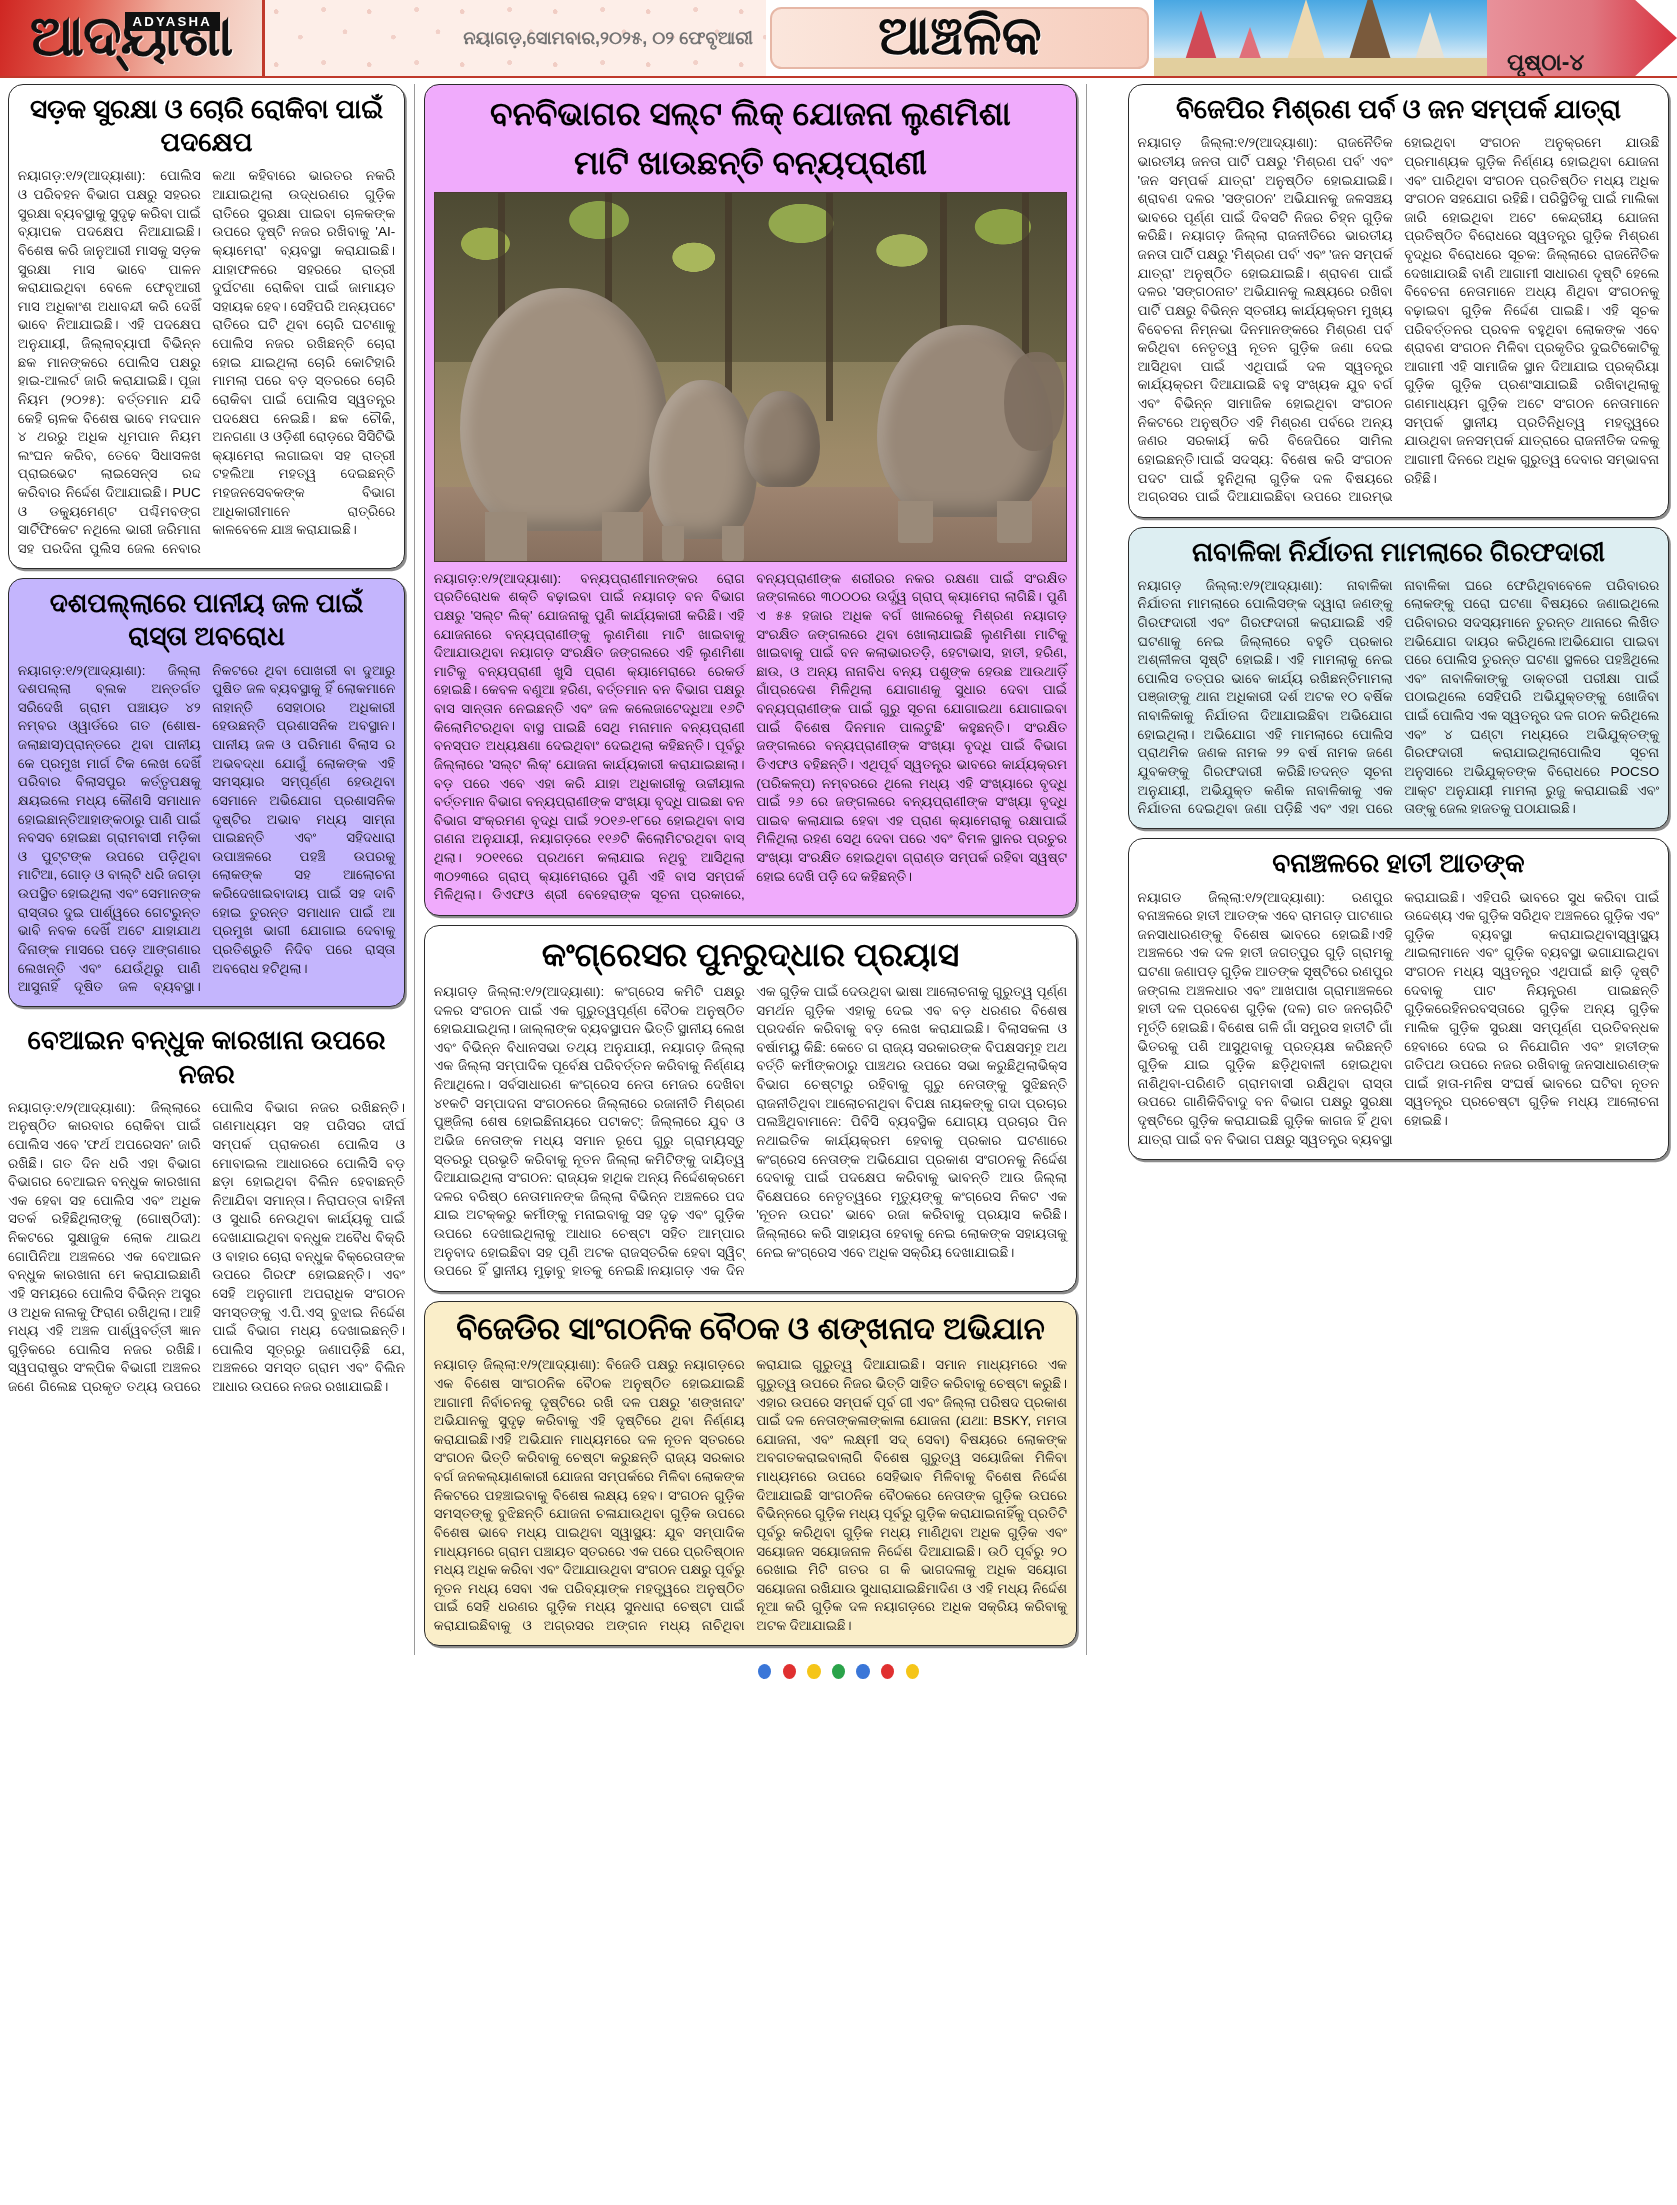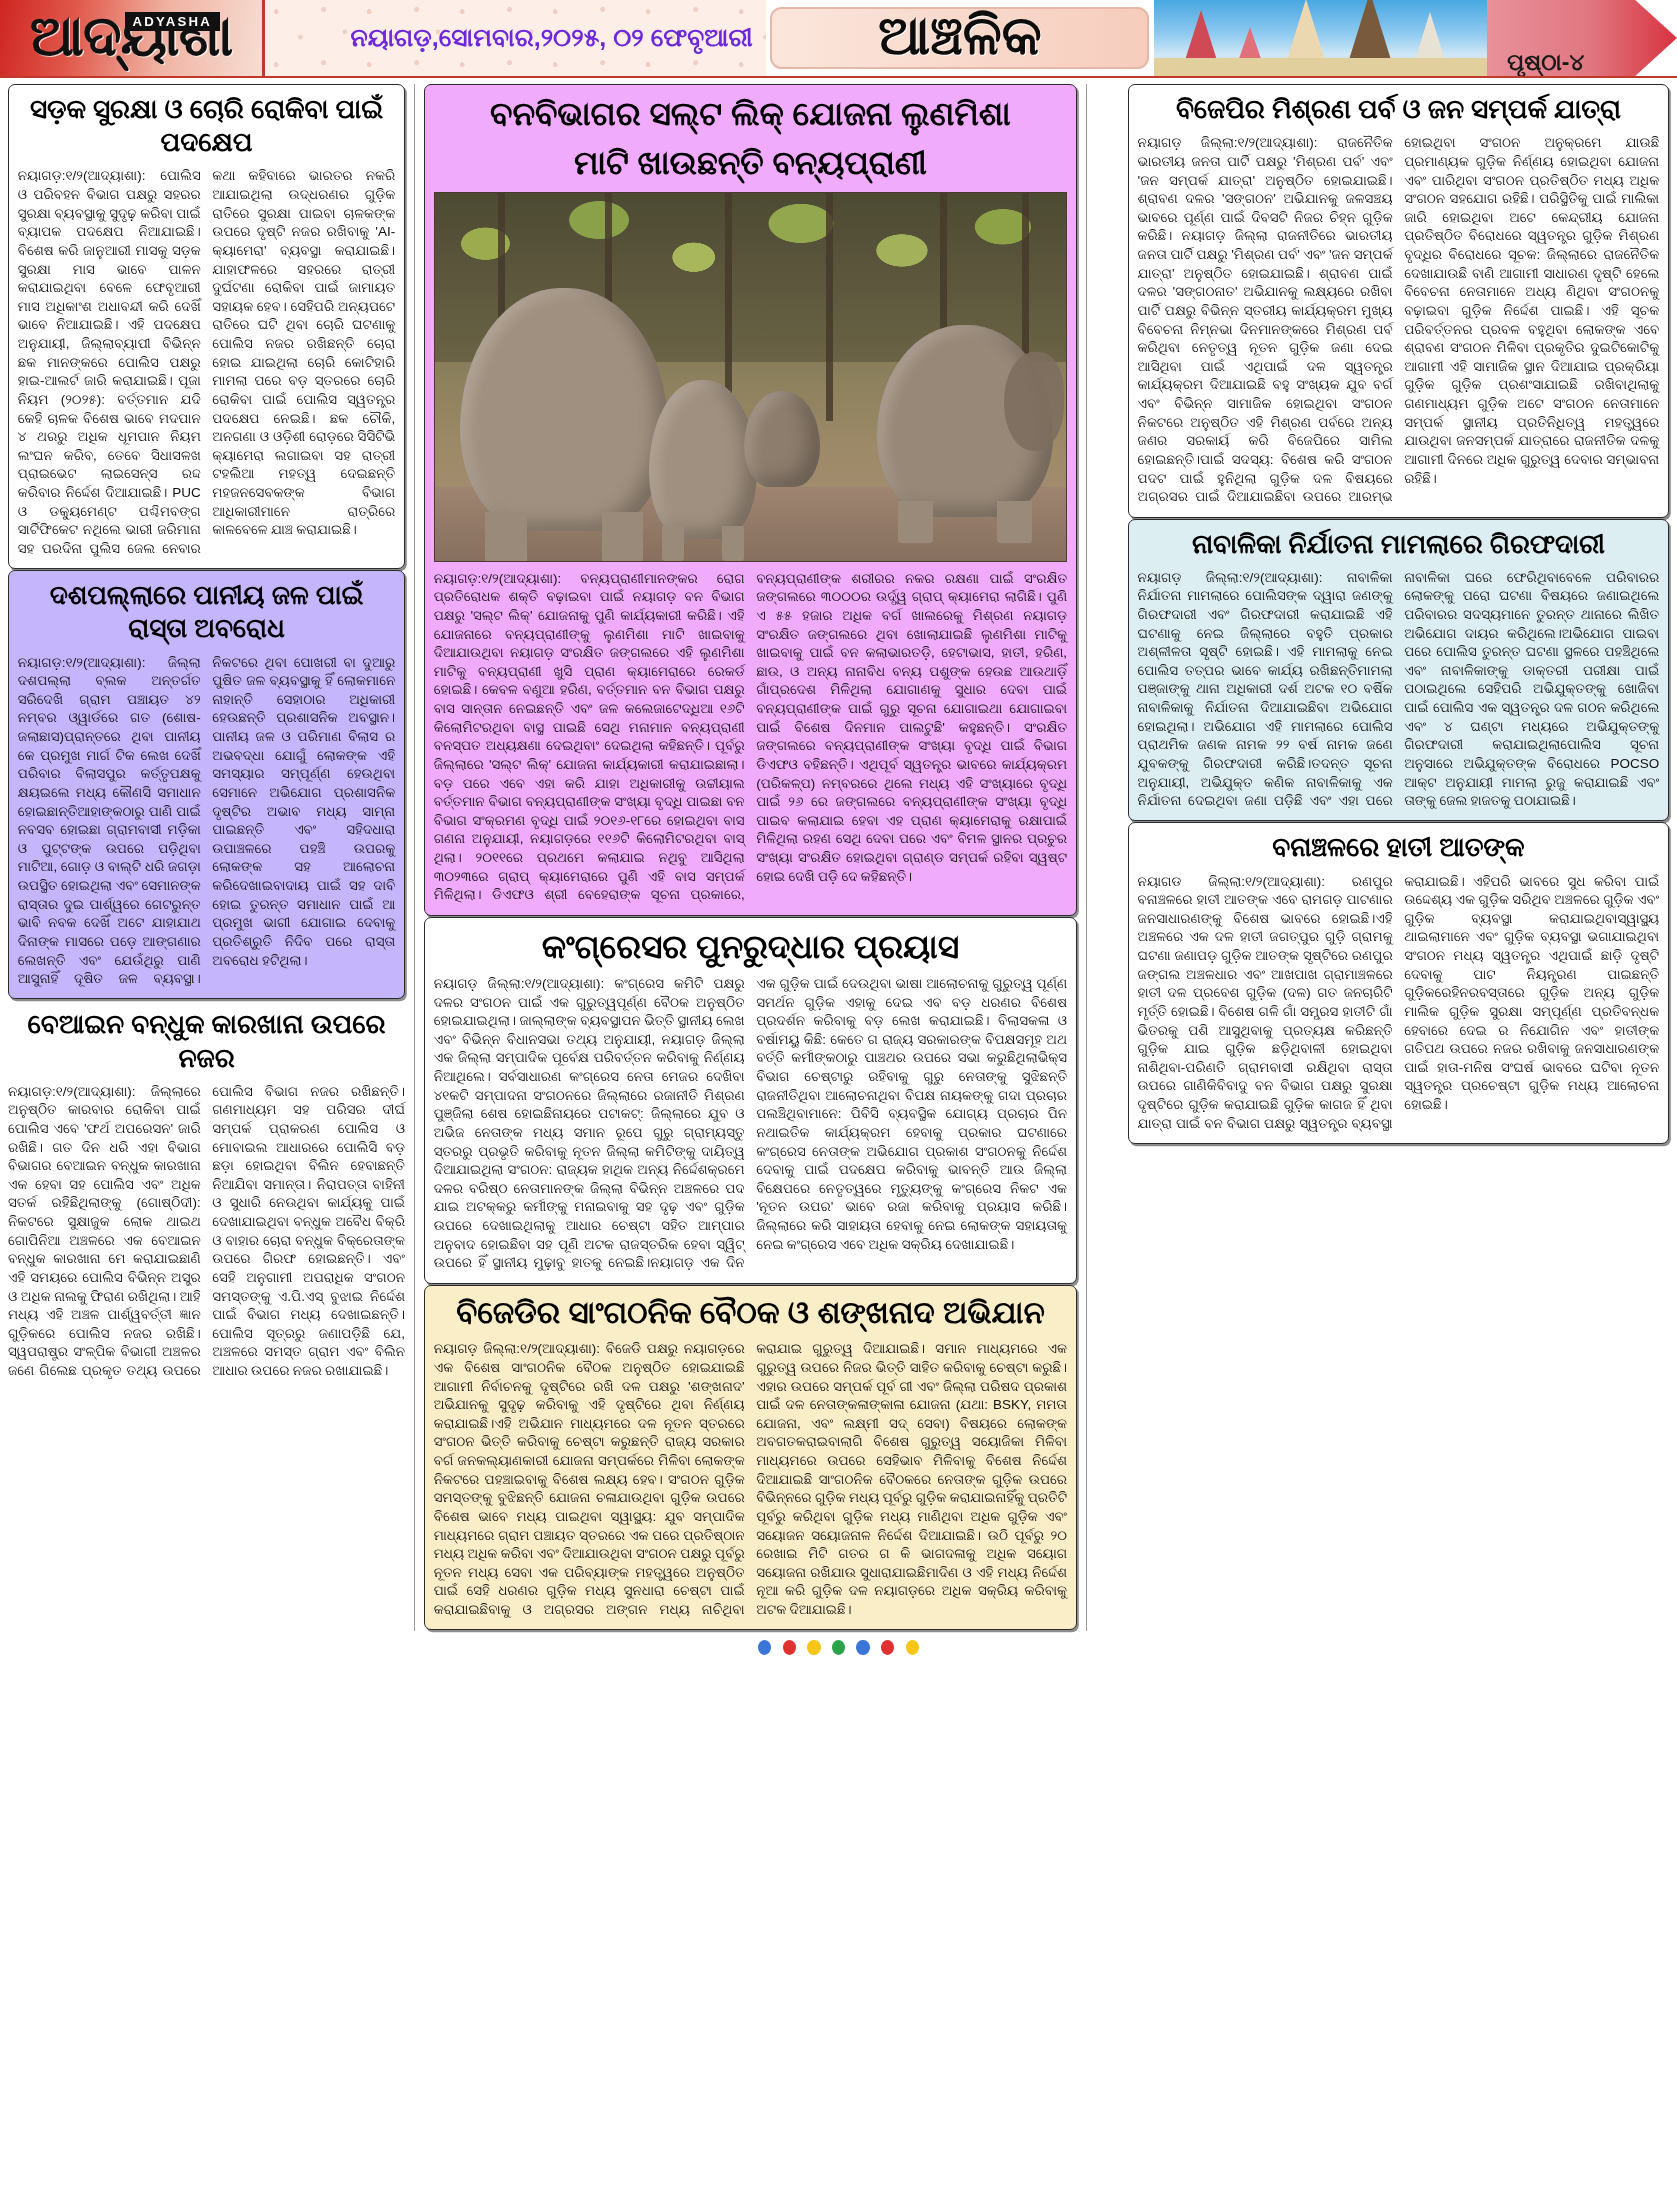--- a/index.html
+++ b/index.html
@@ -66,23 +66,23 @@
     background-image:
       radial-gradient(circle at 12% 22%, rgba(190,70,50,.25) 0 2.2px, transparent 2.6px),
       radial-gradient(circle at 38% 70%, rgba(190,70,50,.22) 0 2.2px, transparent 2.6px),
       radial-gradient(circle at 63% 18%, rgba(190,70,50,.22) 0 2.2px, transparent 2.6px),
       radial-gradient(circle at 86% 60%, rgba(190,70,50,.22) 0 2.2px, transparent 2.6px);
     background-size: 93px 53px;
     opacity:.8;
     pointer-events:none;
   }
   .date-text {
-    font-size: 25px;
-    font-weight: bold;
-    color: #6d28d9;
+    font-size: 18px;
+    font-weight: bold;
+    color: #737373;
     white-space: nowrap;
     position: relative; z-index: 2;
   }
   .section-badge {
     flex: 0 0 379px;
     background: linear-gradient(90deg,#fbe6dc,#f6cdbd);
     border: 2.2px solid #e6b7a6;
     border-radius: 11.5px;
     margin: 7px 4.4px;
     display: flex;
@@ -137,23 +137,23 @@
   }
   .col-left  { flex: 0 0 397px; }
   .col-mid   { flex: 0 0 653px; }
   .col-right { flex: 1 1 auto; padding-left: 32px; }
 
   .vrule { flex: 0 0 1.3px; align-self: stretch; background: #9a9a9a; }
 
   
   .card {
     border: 1.3px solid #2b2b2b;
-    border-radius: 7px;
+    border-radius: 15px;
     padding: 8px 8.8px 9.7px;
-    margin-bottom: 1px;
+    margin-bottom: 9px;
     background: #fff;
     box-shadow: 1.8px 2.2px 0 rgba(0,0,0,.45);
   }
   .card.pink  { background: #f0abfc; border-color: #2b2b2b; }
   .card.blue  { background: #c4b5fd; }
   .card.cream { background: #faeec9; }
   .card.ice   { background: #ddeef2; }
   .card.plain { border: none; box-shadow: none; padding-left: 0; padding-right: 0; background: transparent; }
 
   h2.headline {

